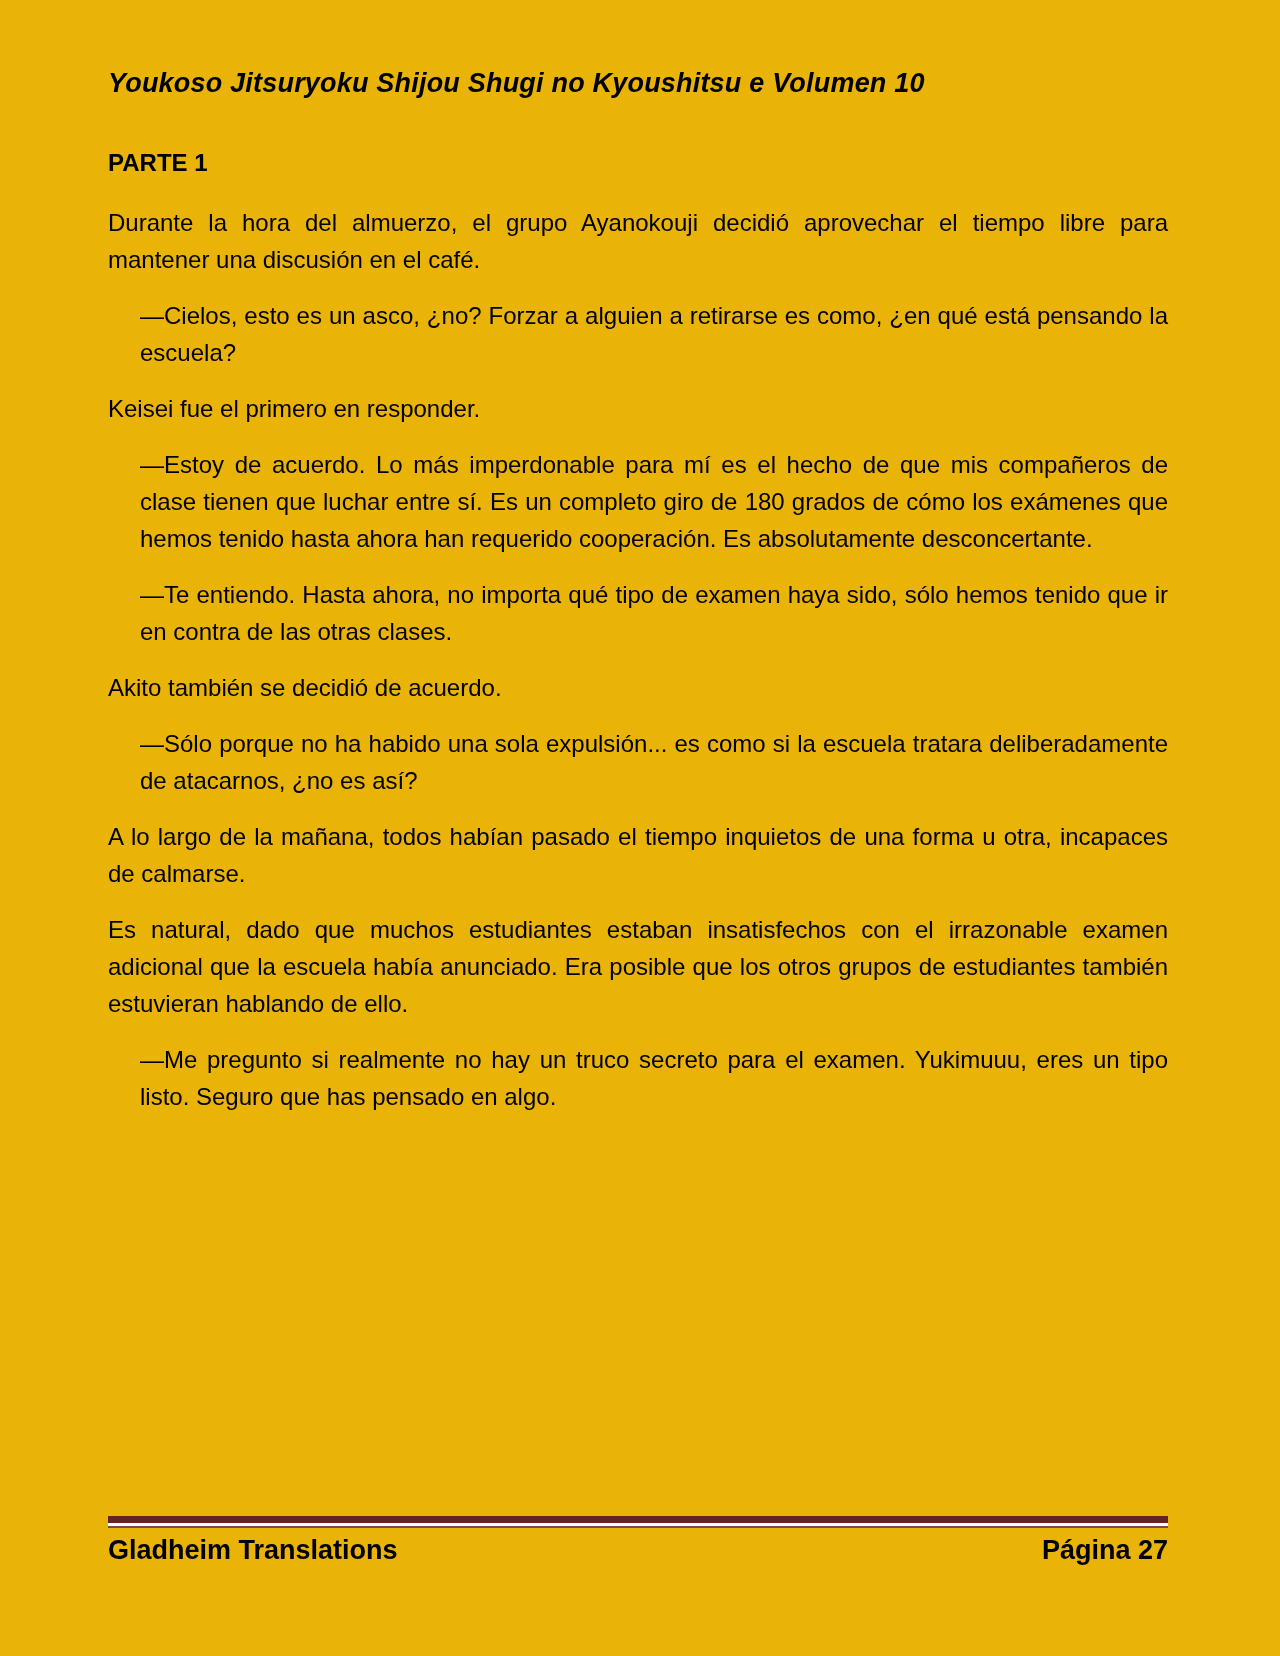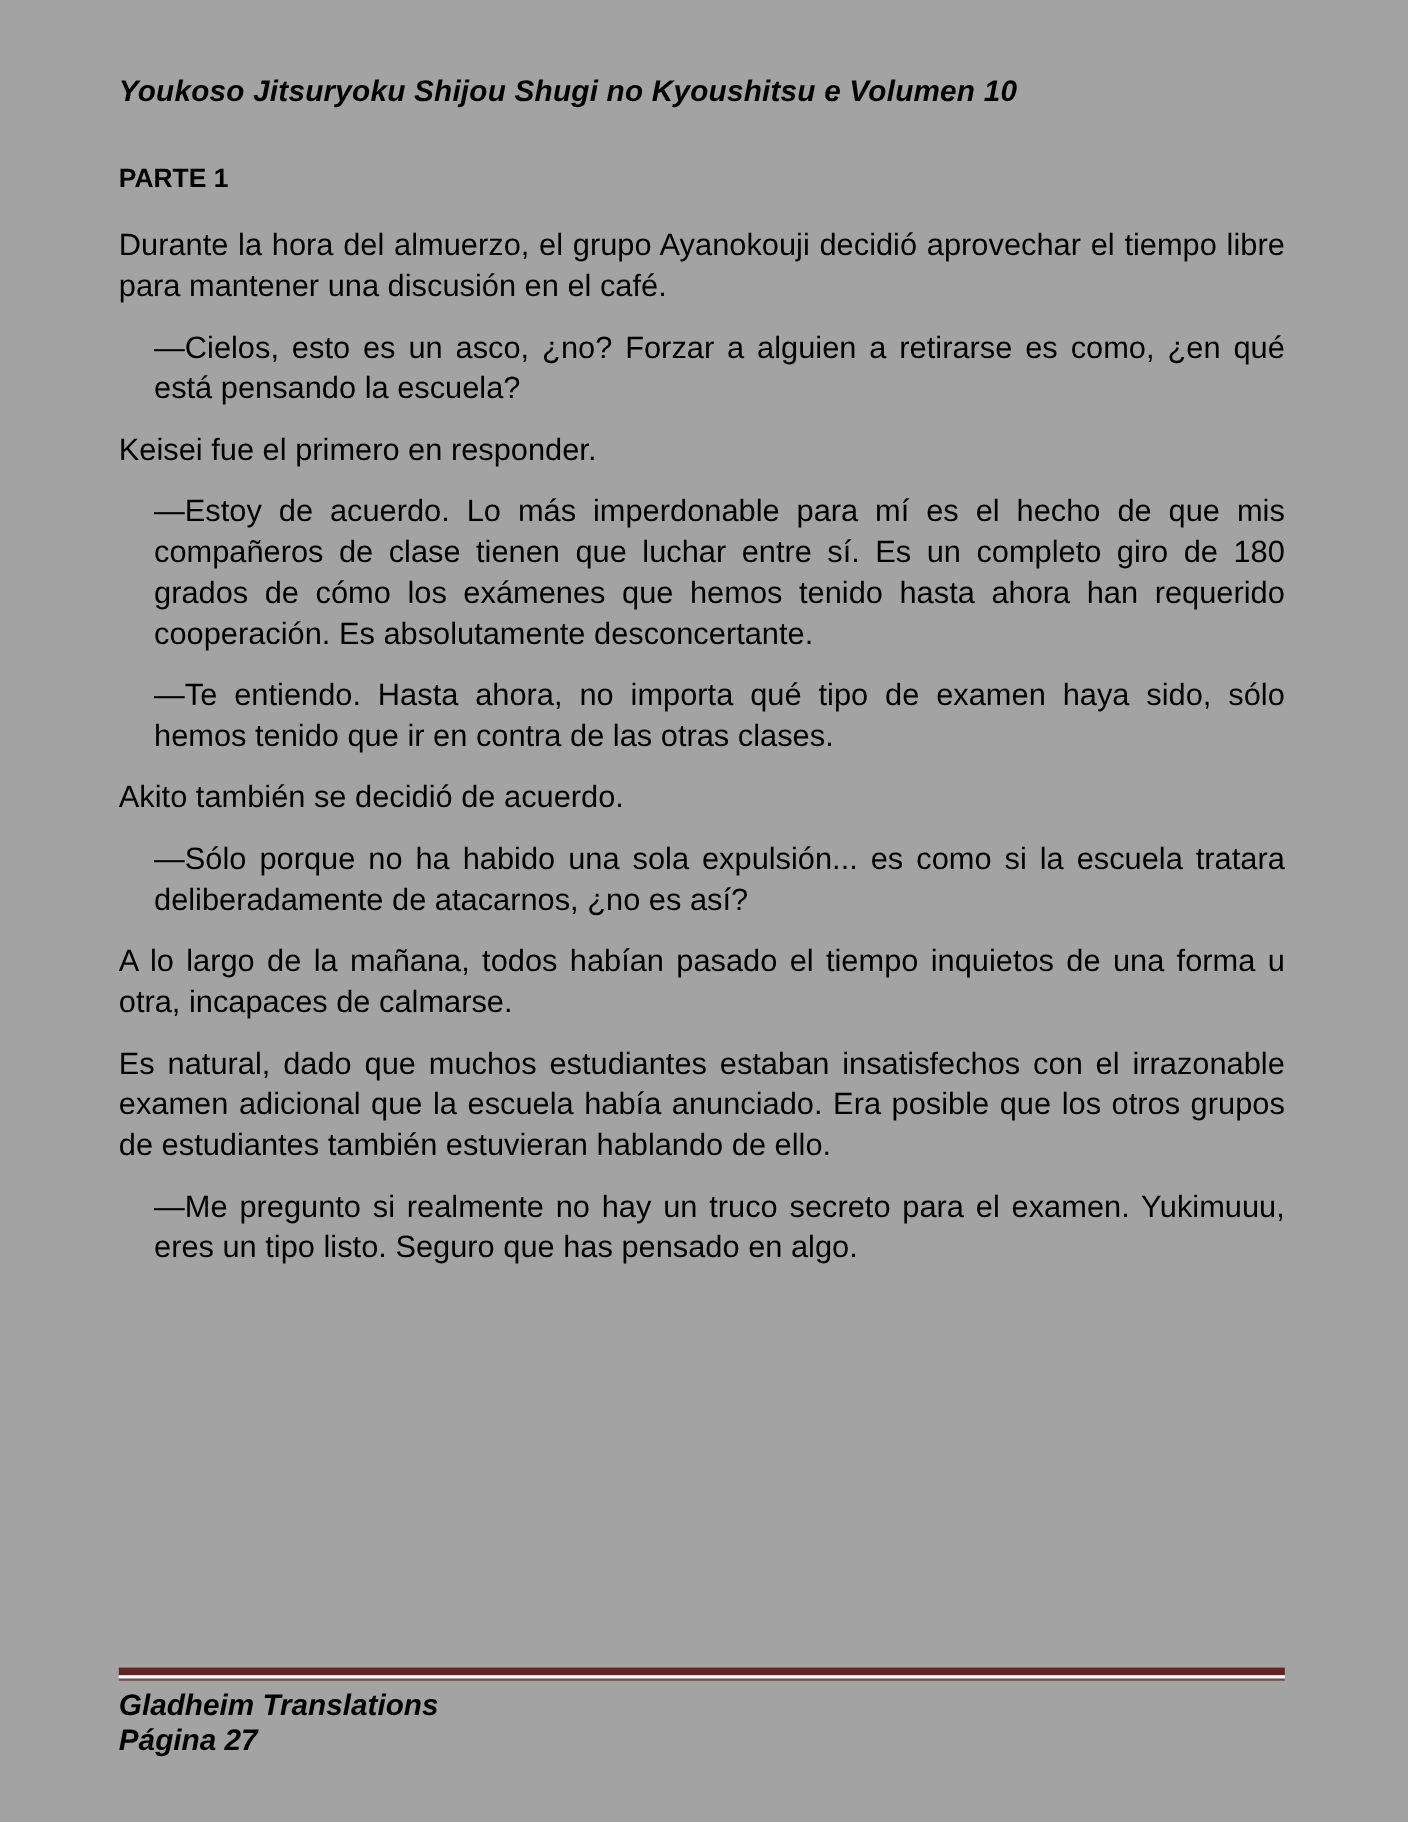--- a/index.html
+++ b/index.html
@@ -4,21 +4,21 @@
 <style>
   html, body {
     margin: 0;
     padding: 0;
     background: #ffffff;
   }
   .page {
     position: relative;
     width: 1280px;
     height: 1656px;
-    background: #a3a3a3;
+    background: #eab308;
     overflow: hidden;
     font-family: "Liberation Sans", sans-serif;
     color: #000000;
   }
   .content {
     padding: 66px 112px 0 108px;
   }
   .doc-header {
     font-family: "Liberation Sans", sans-serif;
     font-weight: bold;
@@ -28,21 +28,21 @@
     margin: 0 0 42px 0;
     letter-spacing: 0.2px;
   }
   .section-title {
     font-weight: bold;
     font-size: 24px;
     line-height: 42px;
     margin: 0 0 20px 0;
   }
   .para {
-    font-size: 28px;
+    font-size: 24px;
     line-height: 37px;
     margin: 0 0 19px 0;
     text-align: justify;
     text-justify: inter-word;
   }
   .para.dialogue {
     margin-left: 32px;
   }
   .para.cut {
     text-align-last: justify;
@@ -64,24 +64,22 @@
   .rule-thin {
     height: 2px;
     background: #7a4a49;
   }
   .footer-row {
     margin-top: 6px;
     display: flex;
     justify-content: space-between;
     align-items: baseline;
     font-weight: bold;
-    font-style: italic;
     font-size: 27px;
     line-height: 32px;
-    flex-direction: column;
   }
 </style>
 </head>
 <body>
 
 <div class="page">
   <div class="content">
     <div class="doc-header">Youkoso Jitsuryoku Shijou Shugi no Kyoushitsu e Volumen 10</div>
 
     <div class="section-title">PARTE 1</div>

